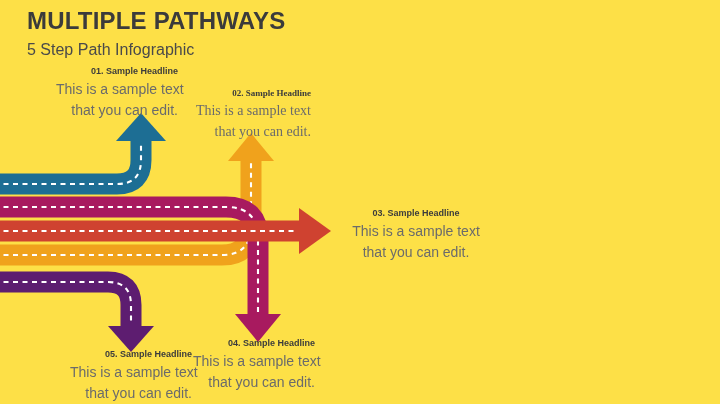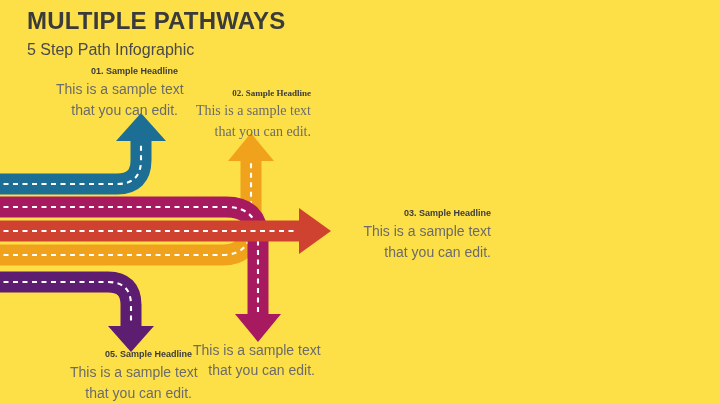--- a/index.html
+++ b/index.html
@@ -46,21 +46,21 @@
     white-space: nowrap;
   }
   .callout-body {
     font-size: 14px;
     color: #6b6b6b;
     line-height: 1.45;
     margin-top: 2px;
     white-space: nowrap;
   }
   .align-center { text-align: right; }
-  .align-left { text-align: right; }
+  .align-left { text-align: center; }
   #paths-svg {
     position: absolute;
     left: 0;
     top: 0;
   }
 </style>
 </head>
 <body>
 
 <div id="stage">
@@ -116,20 +116,21 @@
     <div class="callout-body" style="margin-top:0;">that you can edit.</div>
   </div>
 
   <div class="callout align-left" style="left:341px; top:208px; width:150px;">
     <div class="callout-head">03. Sample Headline</div>
     <div class="callout-body">This is a sample text</div>
     <div class="callout-body" style="margin-top:0;">that you can edit.</div>
   </div>
 
   <div class="callout align-center" style="left:193px; top:338px; width:122px;">
+    <div class="callout-head">04. Sample Headline</div>
     <div class="callout-body">This is a sample text</div>
     <div class="callout-body" style="margin-top:0;">that you can edit.</div>
   </div>
 
   <div class="callout align-center" style="left:70px; top:349px; width:122px;">
     <div class="callout-head">05. Sample Headline</div>
     <div class="callout-body">This is a sample text</div>
     <div class="callout-body" style="margin-top:0;">that you can edit.</div>
   </div>
 

